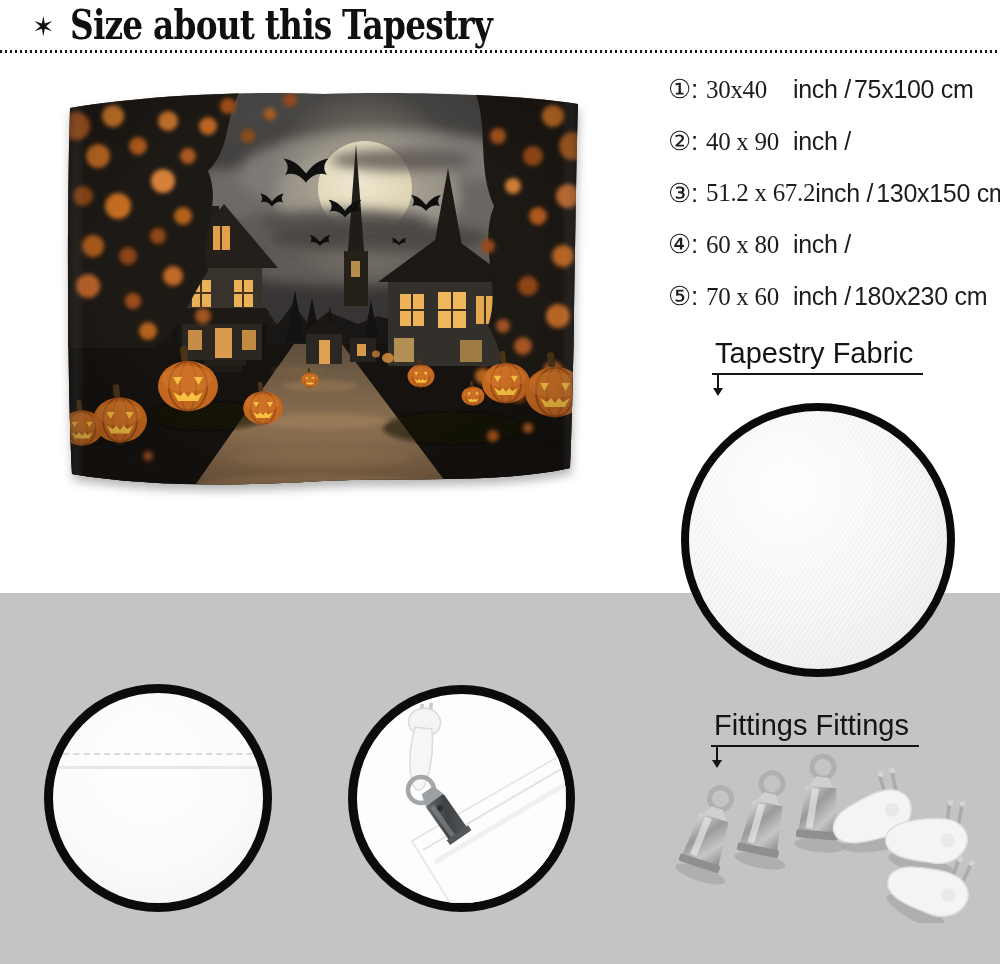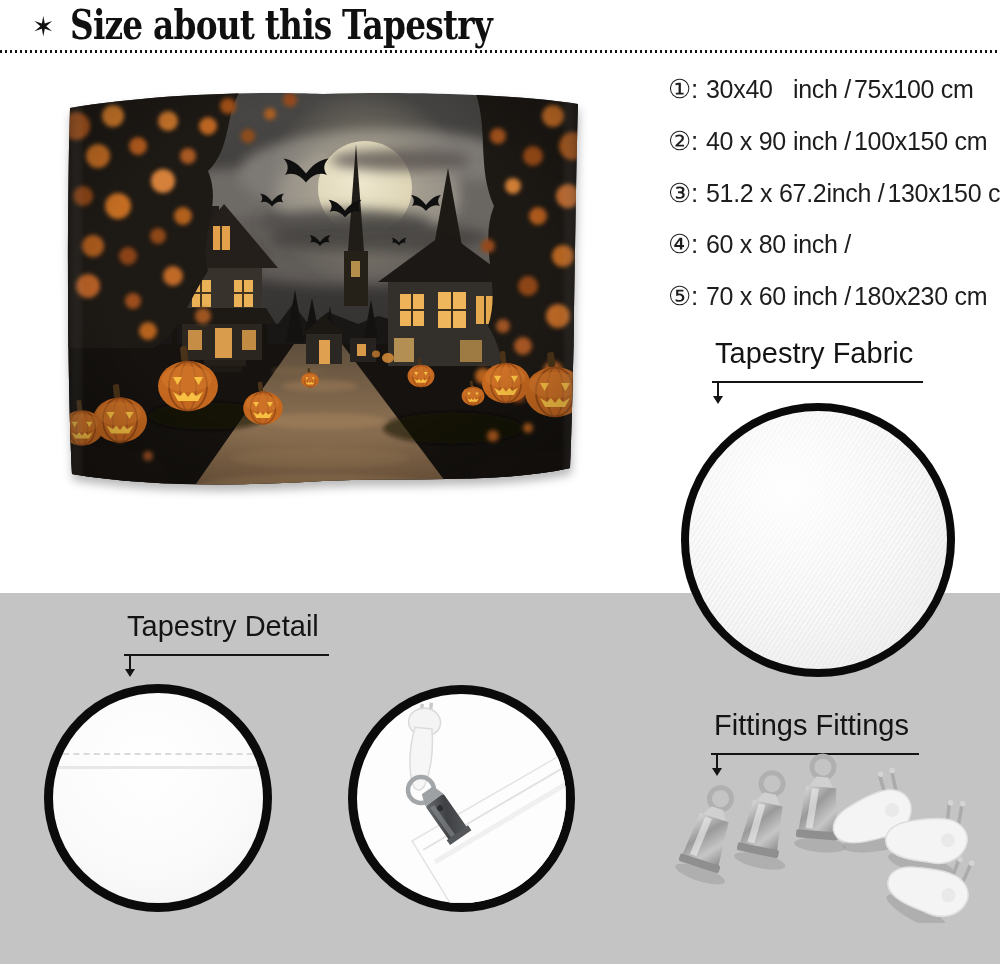--- a/index.html
+++ b/index.html
@@ -12,27 +12,27 @@
   .title .star{font-size:27px;line-height:1;margin-top:4px;}
   .title .txt{font-family:"DejaVu Serif",serif;font-weight:700;font-size:41px;line-height:48px;
               letter-spacing:-1px;transform:scaleX(.8);transform-origin:left center;white-space:nowrap;}
   .dots{position:absolute;left:0;top:50px;width:1000px;height:3px;
         background:repeating-linear-gradient(90deg,#161616 0 2px,transparent 2px 5px);}
 
   
   .sizes{position:absolute;left:668px;top:64px;font-size:25px;letter-spacing:-.3px;color:#1d1d1d;}
   .size-row{display:flex;height:51.7px;align-items:center;white-space:pre;}
   .sz-num{width:38px;font-size:26px;}
-  .sz-in{min-width:87px;}
+  .sz-in{min-width:87px;font-family:Liberation Serif, serif;}
   .sz-sep{width:61px;}
 
   
   .label-wrap{position:absolute;}
   .sec-label{display:inline-block;font-size:29px;color:#141414;white-space:nowrap;
-             border-bottom:2px solid #141414;padding:0 10px 11px 3px;}
+             border-bottom:2px solid #141414;padding:0 10px 3px 3px;}
   .leader{position:absolute;left:5px;top:100%;width:2px;height:15px;background:#141414;}
   .leader::after{content:"";position:absolute;left:-4px;top:100%;margin-top:-2px;
                  border:5px solid transparent;border-top:8px solid #141414;}
 
   
   .circle{position:absolute;border-radius:50%;box-sizing:border-box;overflow:hidden;}
   .fabric-circle{left:681px;top:403px;width:274px;height:274px;border:8px solid #0a0a0a;
      background:
        radial-gradient(circle at 38% 30%, rgba(255,255,255,.95), rgba(244,244,244,.35) 55%, rgba(229,229,229,.85)),
        repeating-linear-gradient(123deg,#fbfbfb 0 2px,#eeeeee 2px 4px);}
@@ -290,21 +290,20 @@
     <div class="size-row">
       <span class="sz-num">①:</span>
       <span class="sz-in">30x40</span>
       <span class="sz-sep">inch /</span>
       <span class="sz-cm">75x100 cm</span>
     </div>
     <div class="size-row">
       <span class="sz-num">②:</span>
       <span class="sz-in">40 x 90</span>
       <span class="sz-sep">inch /</span>
-      <span class="sz-cm">100x150 cm</span>
     </div>
     <div class="size-row">
       <span class="sz-num">③:</span>
       <span class="sz-in">51.2 x 67.2</span>
       <span class="sz-sep">inch /</span>
       <span class="sz-cm">130x150 cm</span>
     </div>
     <div class="size-row">
       <span class="sz-num">④:</span>
       <span class="sz-in">60 x 80</span>
@@ -317,24 +316,20 @@
       <span class="sz-cm">180x230 cm</span>
     </div>
   </div>
 
   <div class="label-wrap" style="left:712px;top:337px">
     <span class="sec-label">Tapestry Fabric</span>
     <span class="leader"></span>
   </div>
   <div class="circle fabric-circle"></div>
 
-  <div class="label-wrap" style="left:124px;top:610px">
-    <span class="sec-label">Tapestry Detail</span>
-    <span class="leader"></span>
-  </div>
   <div class="circle detail-circle-1">
     <div class="stitch-dash"></div>
     <div class="stitch-line"></div>
   </div>
   <div class="circle detail-circle-2">
     <svg viewBox="0 0 209 209">
       <defs>
         <linearGradient id="gMetal2" x1="0" y1="0" x2="1" y2="1">
           <stop offset="0" stop-color="#6b6e71"></stop>
             <stop offset=".5" stop-color="#3f4144"></stop>

